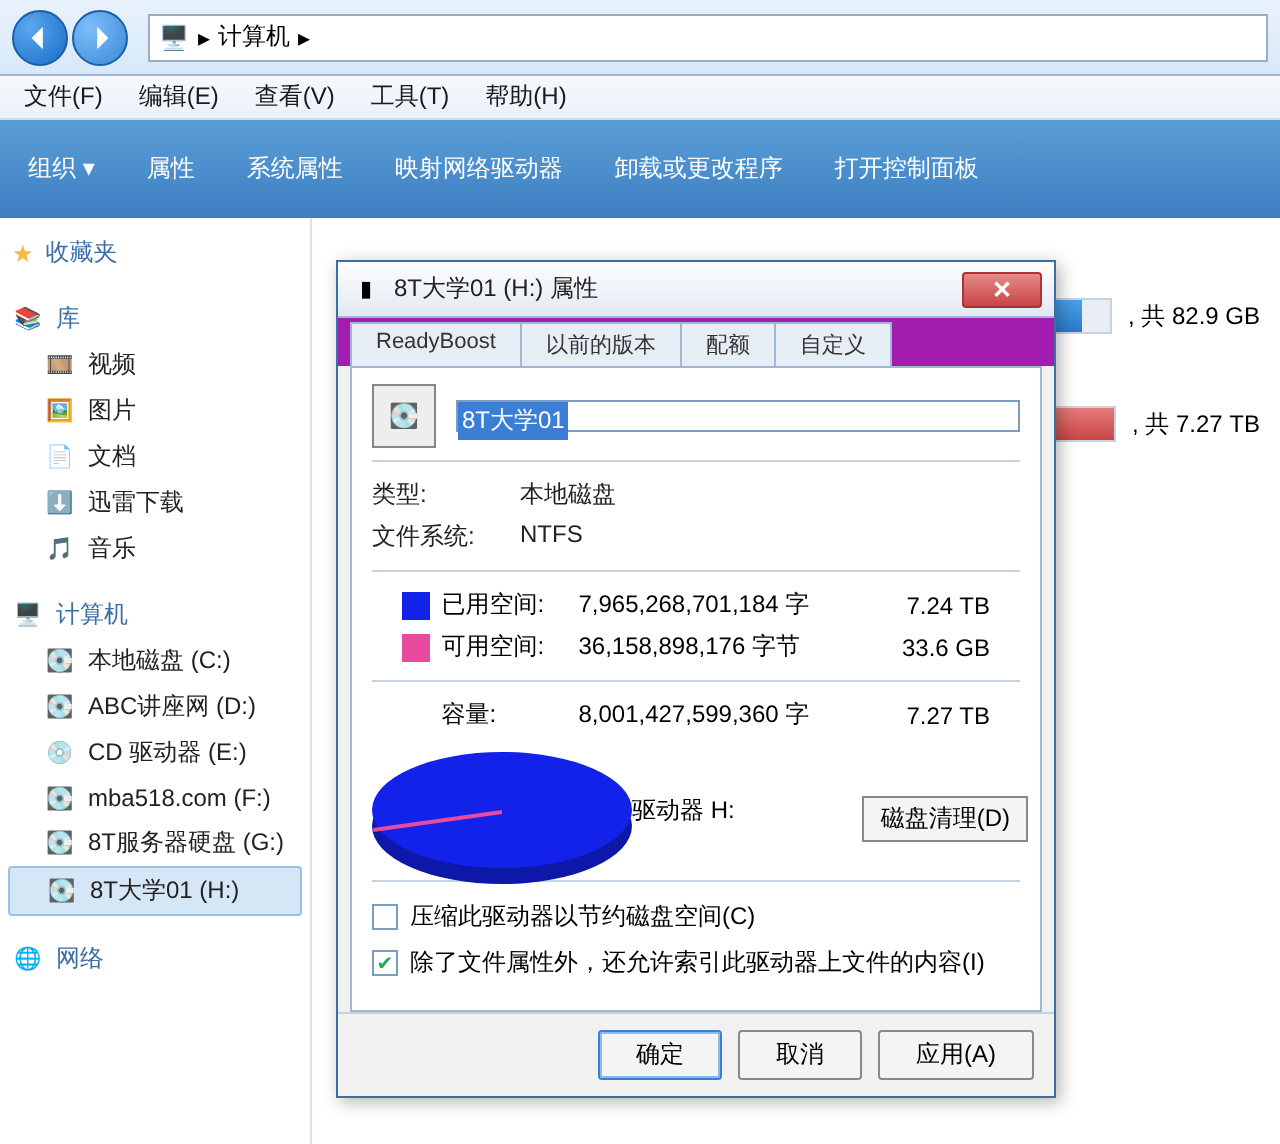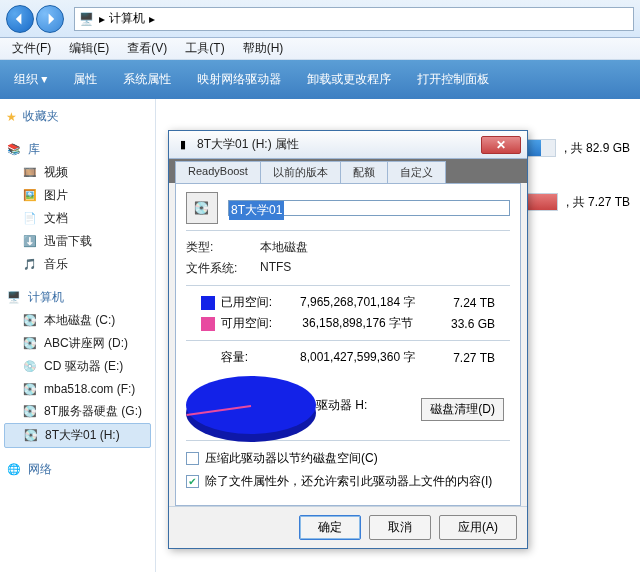--- a/index.html
+++ b/index.html
@@ -5,60 +5,60 @@
 *{box-sizing:border-box;margin:0;padding:0;font-family:"Microsoft YaHei","Segoe UI",Tahoma,sans-serif;font-size:12px}
 body{background:#fff;width:640px;height:572px;overflow:hidden;position:relative}
 .titlebar{height:38px;background:linear-gradient(#e9f2fb,#d7e8fa);display:flex;align-items:center;padding:0 6px;border-bottom:1px solid #9fb7d4}
 .nav-btn{width:28px;height:28px;border-radius:50%;background:radial-gradient(circle at 30% 30%,#5aa8ee,#1a6bc8);border:1px solid #1a5fa8;display:flex;align-items:center;justify-content:center;color:#fff;margin-right:2px}
 .nav-btn.fwd{background:radial-gradient(circle at 30% 30%,#7dbef9,#3a88d8)}
 .nav-btn svg{width:14px;height:14px;fill:#fff}
 .addr{flex:1;margin-left:8px;height:24px;background:#fff;border:1px solid #97aec6;display:flex;align-items:center;padding:0 4px;gap:4px}
 .addr-icon{width:16px;height:16px;display:inline-flex;align-items:center;justify-content:center}
 .menubar{height:22px;background:linear-gradient(#f6f9fd,#eaf1fa);border-bottom:1px solid #cddcec;display:flex;align-items:center;padding:0 4px;gap:2px}
 .menubar span{padding:2px 8px;color:#1a1a1a}
-.toolbar{height:39px;background:linear-gradient(#5b9ed6,#3d7fc2);display:flex;align-items:center;padding:0 8px;gap:14px;color:#fff}
+.toolbar{height:49px;background:linear-gradient(#5b9ed6,#3d7fc2);display:flex;align-items:center;padding:0 8px;gap:14px;color:#fff}
 .toolbar span{color:#fff;padding:4px 6px;display:flex;align-items:center;gap:4px}
 .main{display:flex;height:calc(572px - 38px - 22px - 32px)}
 .sidebar{width:156px;background:#fff;border-right:1px solid #d9e3ee;padding:6px 4px;overflow:hidden}
 .side-group{margin-bottom:10px}
 .side-head{display:flex;align-items:center;gap:6px;padding:3px 2px;color:#3a6ea5;font-weight:400}
 .side-head .star{color:#f5b83d}
 .side-item{display:flex;align-items:center;gap:6px;padding:3px 2px 3px 18px;color:#222}
 .side-item.sel{background:#d5e7f7;border:1px solid #9ac2e8;border-radius:2px}
 .icn{width:16px;height:16px;display:inline-flex;align-items:center;justify-content:center;font-size:11px}
 .content{flex:1;position:relative;padding:10px}
 .bar-row{display:flex;align-items:center;gap:8px;margin-bottom:8px;margin-left:360px}
 .bar{flex:1;max-width:200px;height:18px;background:#e9eef4;border:1px solid #c6d3e0;position:relative}
 .bar-fill{position:absolute;left:0;top:0;bottom:0;background:linear-gradient(#4aa0e8,#2b7acb)}
 .bar-fill.red{background:linear-gradient(#e67a7a,#c94545)}
 .dialog{position:absolute;left:168px;top:130px;width:360px;background:#f1f1f1;border:1px solid #3a6ea5;box-shadow:2px 2px 8px rgba(0,0,0,.3)}
 .dlg-title{height:28px;background:linear-gradient(#fdfdfd,#e1eaf4);border-bottom:1px solid #9fb7d4;display:flex;align-items:center;padding:0 6px;gap:6px}
 .dlg-title-txt{flex:1;color:#222}
 .dlg-close{width:40px;height:18px;background:linear-gradient(#e58a8a,#c94545);border:1px solid #a33;border-radius:2px;color:#fff;display:flex;align-items:center;justify-content:center;font-weight:bold}
-.tabrow{display:flex;background:#737373;padding:2px 6px 0}
+.tabrow{display:flex;background:#a21caf;padding:2px 6px 0}
 .tab{padding:3px 12px;border:1px solid #9fb7d4;border-bottom:none;background:#e6edf5;margin-right:-1px;font-size:11px;color:#333}
 .tab.active{background:#fff;position:relative;z-index:1}
 .tabbody{background:#fff;border:1px solid #9fb7d4;margin:0 6px;padding:8px 10px 12px;min-height:320px}
 .drv-icn{width:32px;height:32px;border:1px solid #888;display:inline-flex;align-items:center;justify-content:center;background:#eee}
 .drv-row{display:flex;align-items:center;gap:10px}
 .name-in{flex:1;height:16px;border:1px solid #7a9ec2}
 .name-in-sel{background:#3a7ed6;color:#fff;padding:1px 2px;display:inline-block}
 .info-row{display:flex;padding:2px 0}
 .info-lbl{width:74px;color:#222}
 .info-val{color:#222}
 hr.sep{border:none;border-top:1px solid #c6d3e0;margin:6px 0}
 .sp-row{display:flex;align-items:center;padding:2px 15px}
 .sp-box{width:14px;height:14px;margin-right:6px}
 .sp-lbl{width:70px}
-.sp-bytes{width:150px;text-align:center;padding-right:10px}
+.sp-bytes{width:150px;text-align:left;padding-right:10px}
 .sp-hr{width:60px;text-align:right}
 .pie-wrap{display:flex;flex-direction:row;align-items:center;margin:8px 0 4px}
 .pie{width:130px;height:58px;border-radius:50%;background:#1322e8;position:relative;box-shadow:0 8px 0 #0e18a8}
 .pie-slice{position:absolute;left:0;top:50%;width:65px;height:2px;background:#e84aa0;transform-origin:right center;transform:rotate(-8deg)}
-.clean-btn{position:absolute;right:16px;bottom:84px;padding:2px 8px;border:1px solid #888;background:#f4f4f4}
+.clean-btn{position:absolute;right:6px;bottom:84px;padding:2px 8px;border:1px solid #888;background:#f4f4f4}
 .chk-row{display:flex;align-items:center;gap:6px;padding:3px 0}
 .chk{width:13px;height:13px;border:1px solid #7a9ec2;background:#fff;display:inline-flex;align-items:center;justify-content:center;font-size:10px;color:#2a6}
 .dlg-btns{display:flex;justify-content:flex-end;gap:8px;padding:8px 10px;background:#f1f1f1;border-top:1px solid #c6d3e0}
 .btn{padding:3px 18px;border:1px solid #888;background:#f4f4f4;border-radius:2px}
 .btn.primary{border:1px solid #3a7ed6;box-shadow:0 0 0 1px #8bbbe8 inset}
 </style>
 </head>
 <body>
 
 <div class="titlebar">

